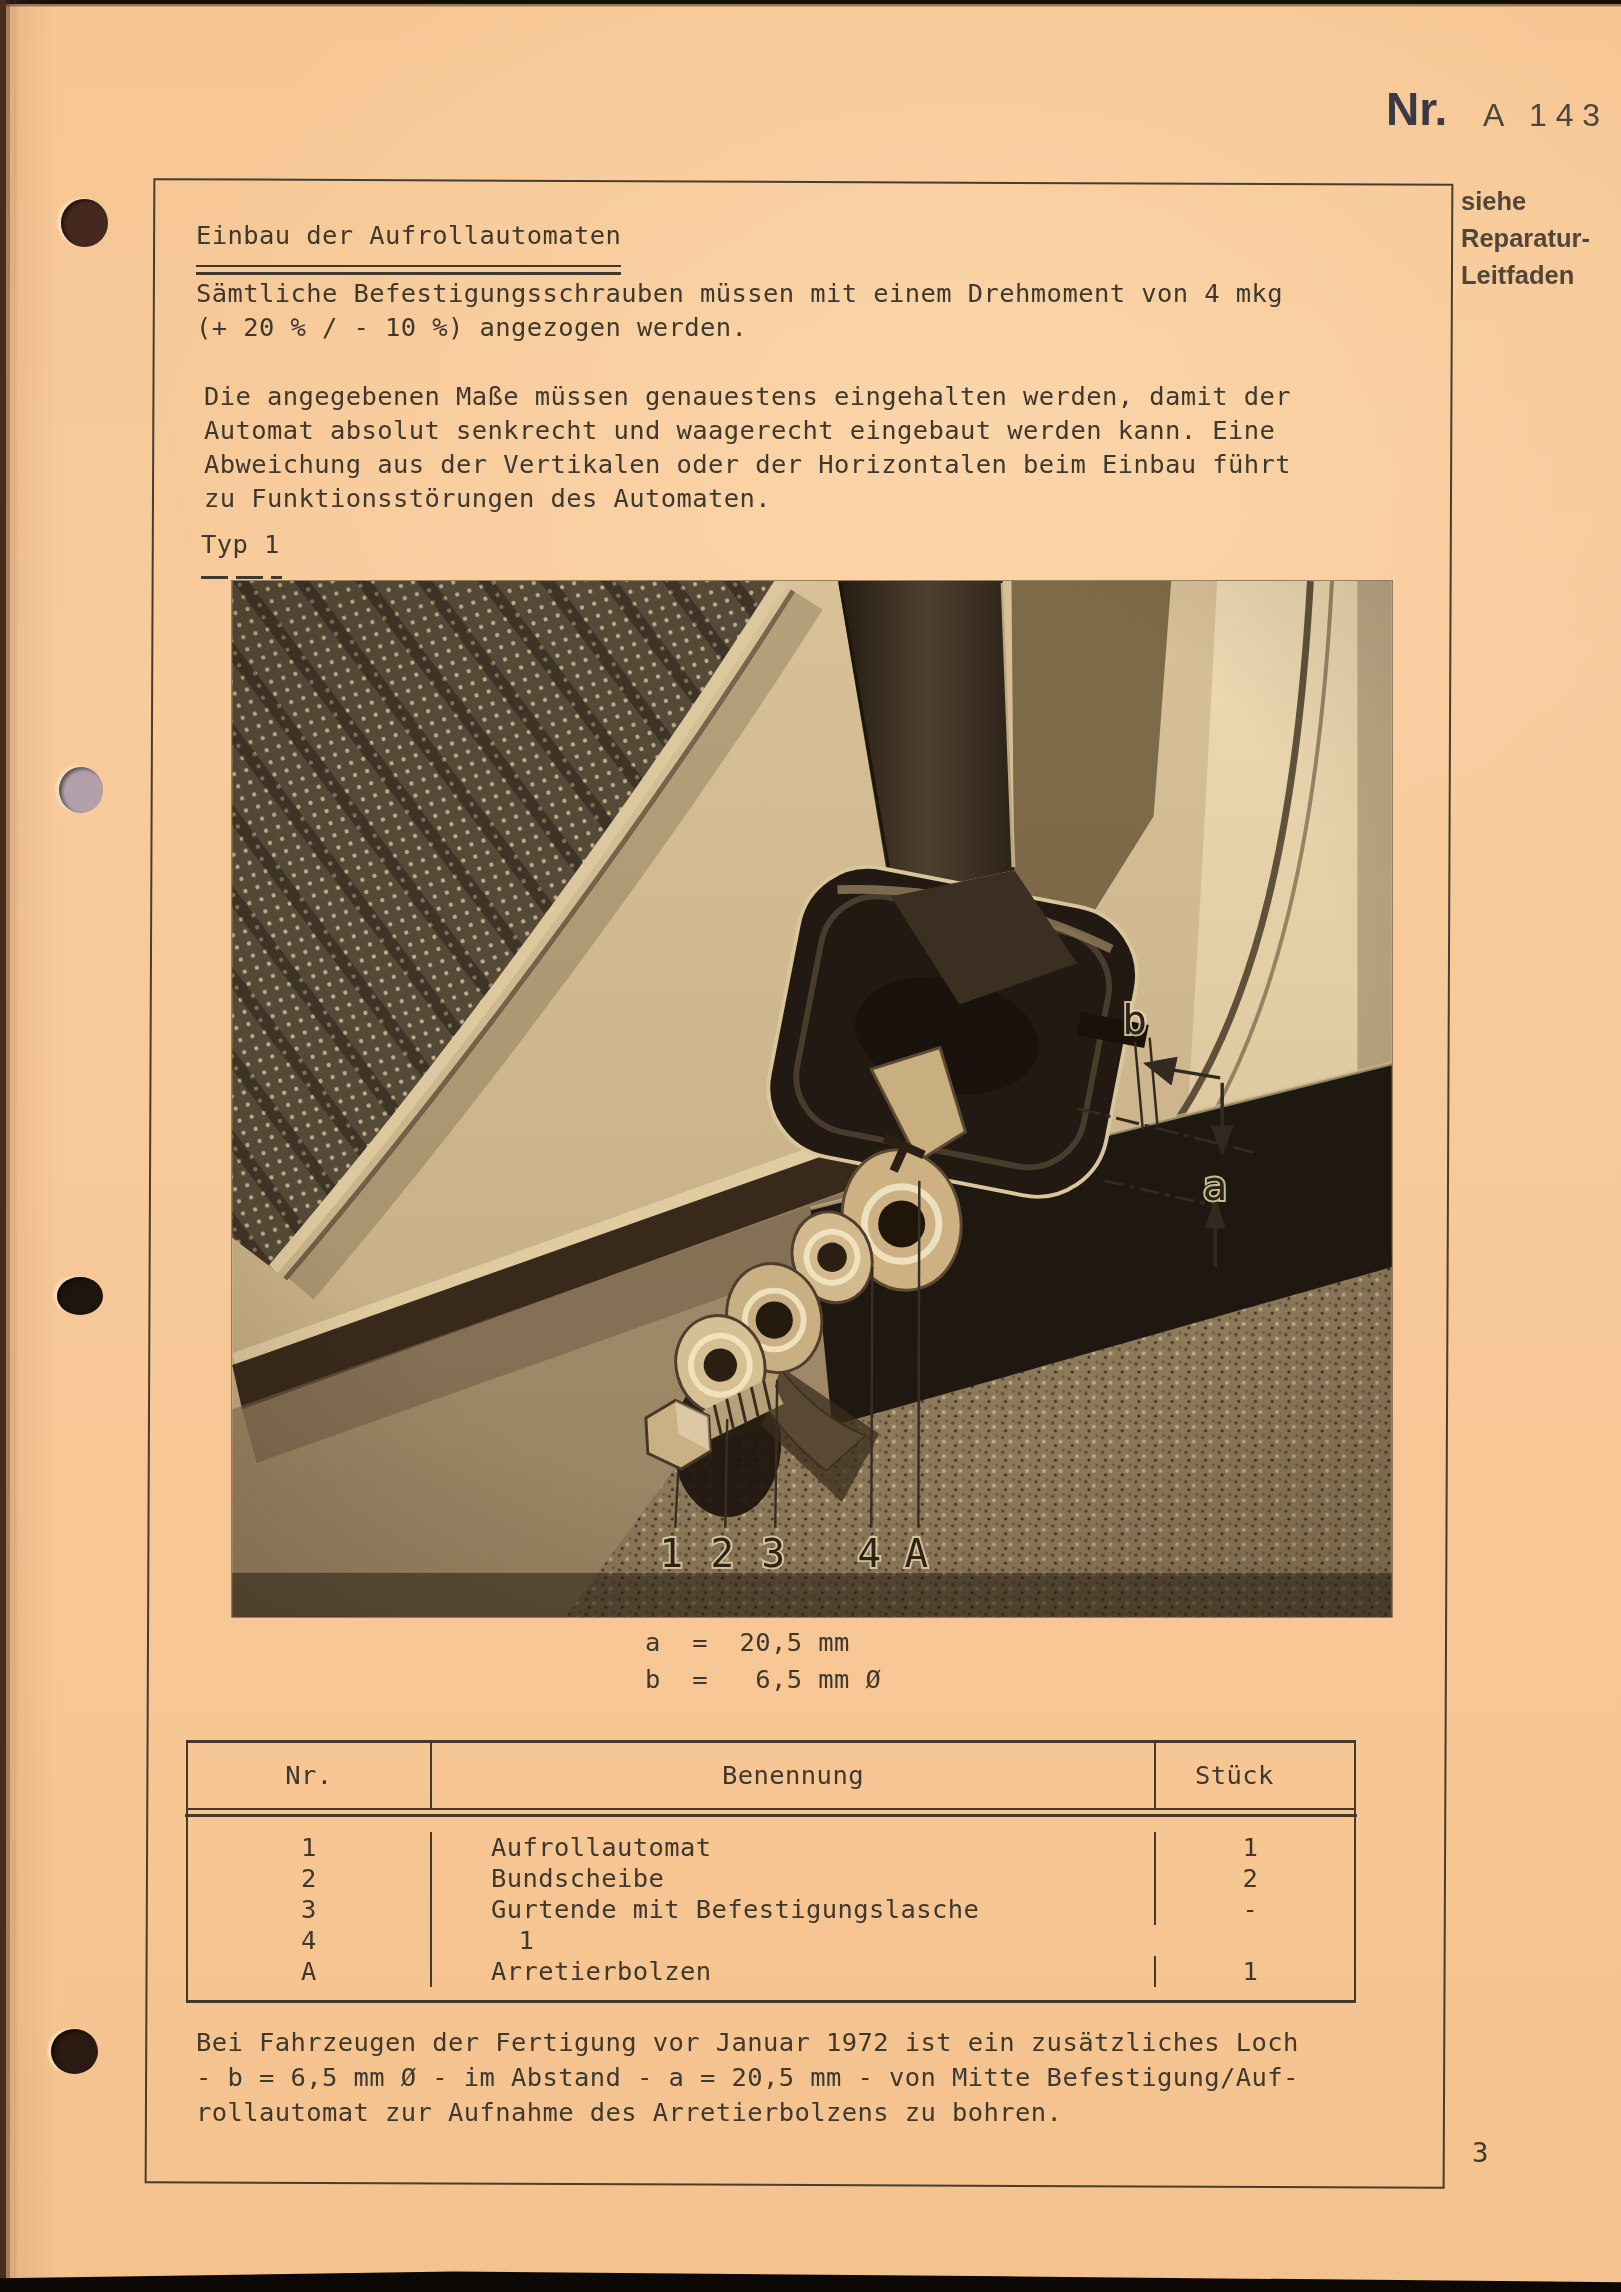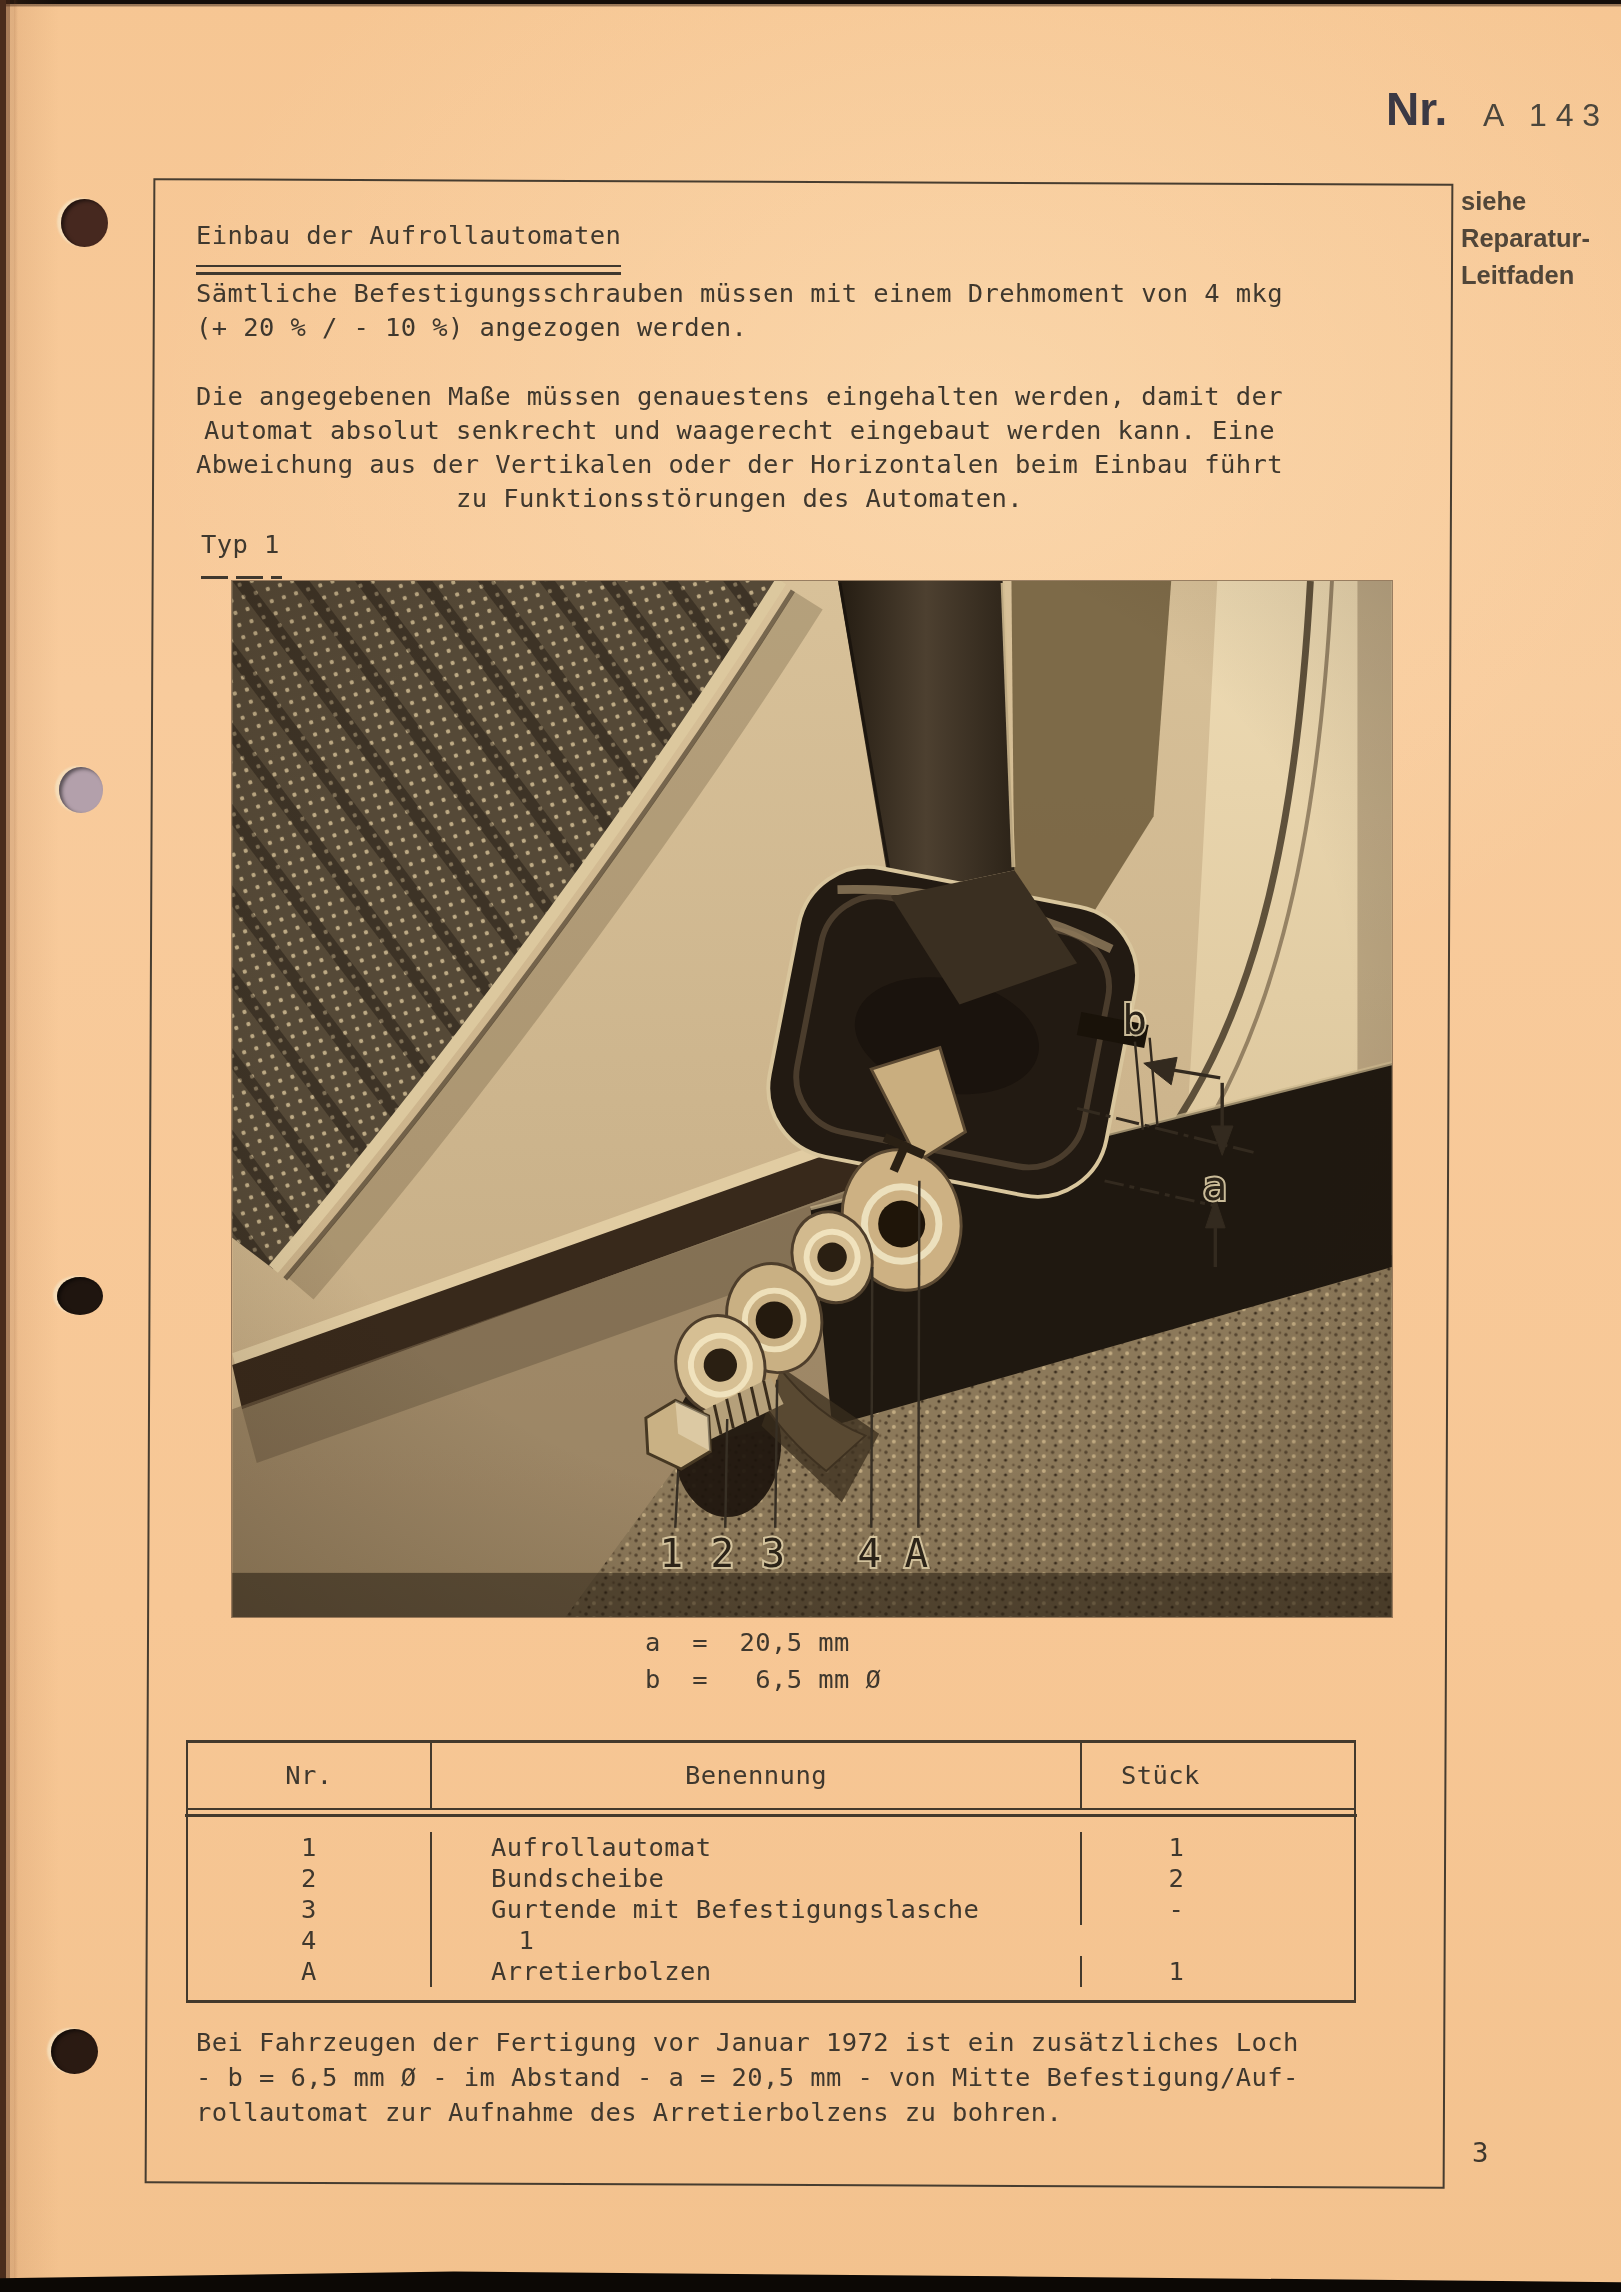--- a/index.html
+++ b/index.html
@@ -21,38 +21,38 @@
   
   .nr-label{left:1386px;top:82px;font-family:"Liberation Sans",sans-serif;font-weight:bold;font-size:46px;color:#3b3944;}
   .nr-value{left:1483px;top:97px;font-family:"Liberation Sans",sans-serif;font-size:32px;letter-spacing:8.8px;color:#4b463c;}
   .side-note{left:1461px;top:183px;width:167px;font-family:"Liberation Sans",sans-serif;font-weight:bold;font-size:25.5px;line-height:37px;color:#514639;}
   
   .tw{font-size:25.5px;letter-spacing:0.4px;white-space:pre;}
   .title{left:196px;top:220px;border-bottom:2.9px solid #3f382e;padding-bottom:15px;}
   .title::after{content:"";position:absolute;left:0;right:0;bottom:-9.8px;height:2.9px;background:#3f382e;}
   .para{line-height:34px;}
   .p1{left:196px;top:276px;}
-  .p2{left:196px;top:379px;text-align:center;}
+  .p2{left:204px;top:379px;}
   .typ{left:201px;top:529px;padding-bottom:20px;}
   .typ::after{content:"";position:absolute;left:0;right:-2px;bottom:0;height:2.9px;
     background:repeating-linear-gradient(90deg,#3f382e 0 27.4px,transparent 27.4px 35px);}
   .caption{left:645px;top:1624px;line-height:37px;}
   .note{left:196px;top:2025px;line-height:35px;}
   .pageno{left:1472px;top:2137px;font-size:27.4px;}
   
   .photo{left:232px;top:581px;width:1160px;height:1036px;outline:1px solid rgba(35,25,15,.45);}
   .photo svg{display:block;width:100%;height:100%;}
   .photo text{font-family:"DejaVu Sans Mono",monospace;fill:#2c2419;paint-order:stroke;stroke:rgba(233,216,176,.85);stroke-width:4px;}
   
   .tbl{left:186px;top:1740px;width:1166px;border:2.9px solid #43392c;border-top-width:3.9px;border-bottom-width:3.9px;background:transparent;}
   .trow{display:flex;}
   .hrow{height:65px;line-height:65px;border-bottom:2.9px solid #43392c;position:relative;}
   .hrow::after{content:"";position:absolute;left:-2.9px;right:-2.9px;bottom:-8.8px;height:2.9px;background:#43392c;}
   .c-nr{width:242px;text-align:center;}
-  .c-name{width:650px;padding-left:59px;box-sizing:border-box;}
+  .c-name{width:724px;padding-left:59px;box-sizing:border-box;}
   .c-qty{width:142px;text-align:center;padding-left:49px;box-sizing:border-box;}
   .hrow .c-name{text-align:center;padding-left:0;}
   .hrow .c-qty{padding-left:17px;}
   .vline{border-left:2.9px solid #43392c;}
   .tbody{padding:21.6px 0 13.7px 0;}
   .trow.body{height:31px;line-height:31px;}
   .tbl .tw{font-size:25.5px;}
 </style>
 </head>
 <body>

